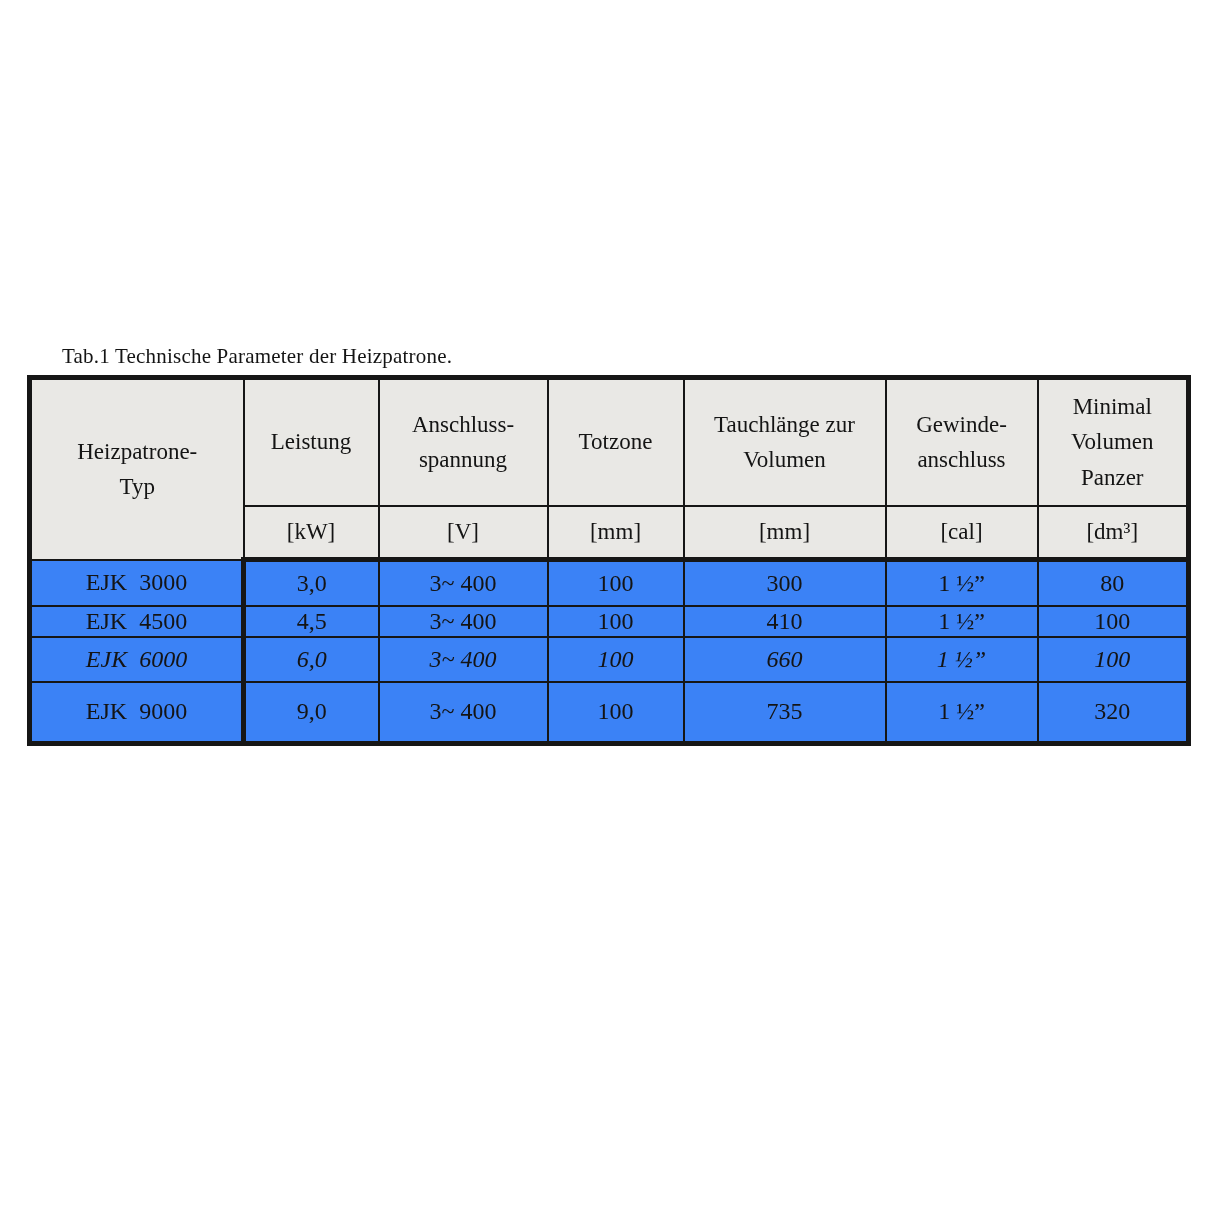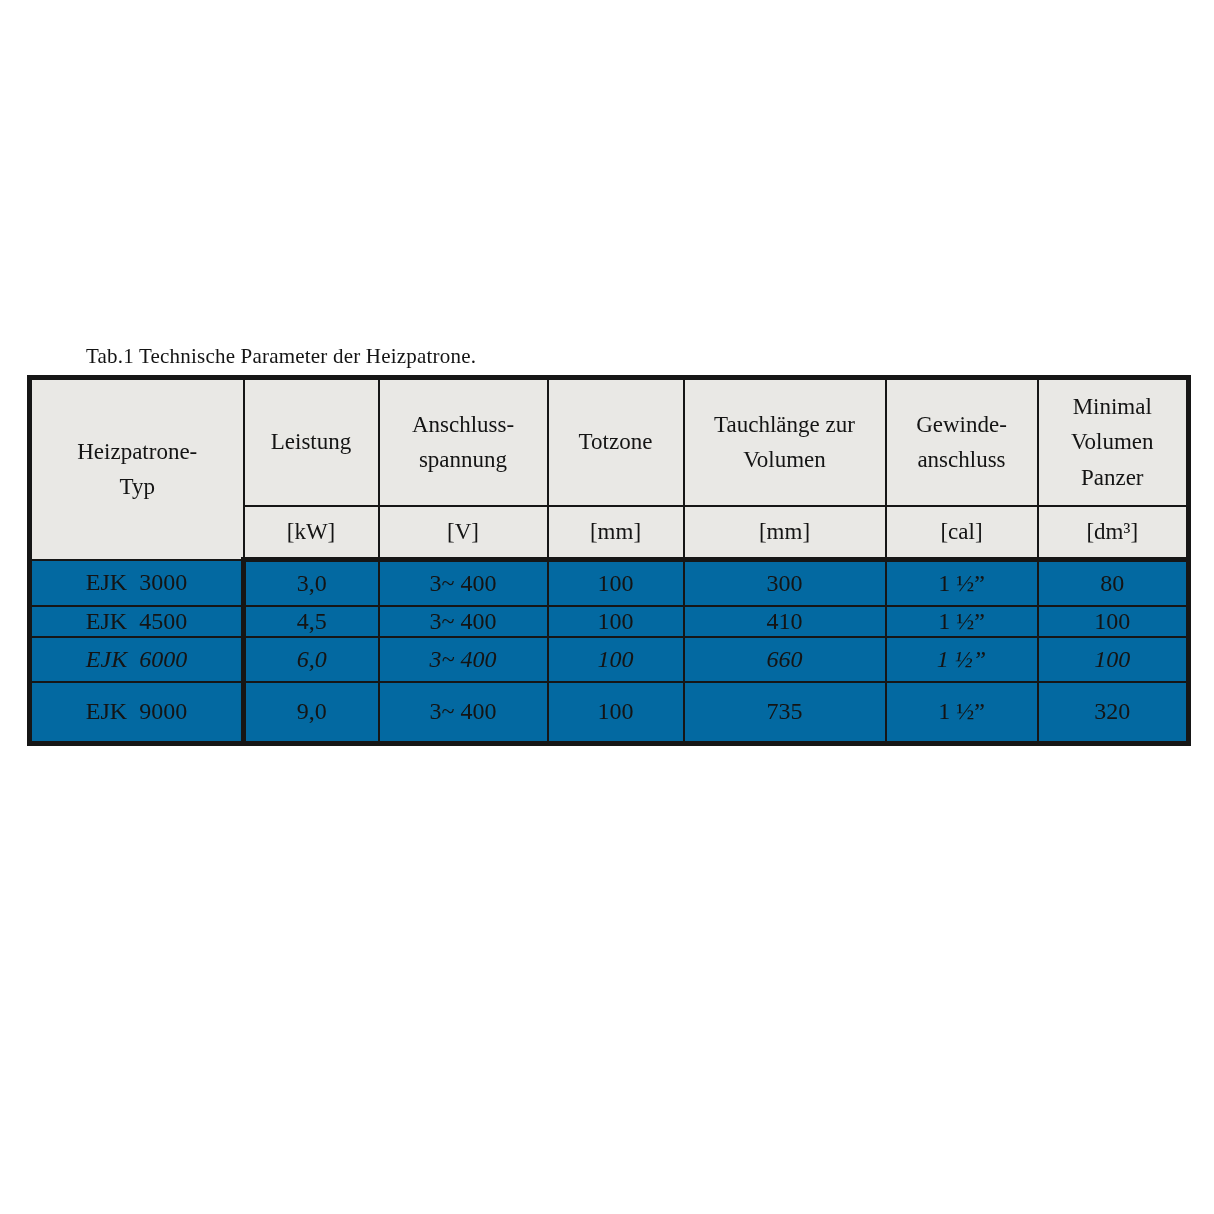--- a/index.html
+++ b/index.html
@@ -19,21 +19,20 @@
     background: #ffffff;
   }
   .doc-title {
     position: absolute;
     left: 62px;
     top: 344px;
     font-size: 21px;
     letter-spacing: 0.2px;
     color: #141414;
     white-space: pre;
-    margin-left: 24px;
   }
   .table-wrap {
     position: absolute;
     left: 27px;
     top: 375px;
   }
   table.params {
     border-collapse: collapse;
     table-layout: fixed;
     width: 1159px;
@@ -61,21 +60,21 @@
   }
   th.col-type {
     border-right-width: 5px;
     border-bottom-width: 5px;
   }
   tr.units-row th {
     border-bottom-width: 5px;
     margin-top: 21px;
   }
   tbody td {
-    background: #0369a1;
+    background: #3b82f6;
     white-space: pre;
     font-size: 24px;
   }
   tbody td.cell-type {
     border-right-width: 5px;
   }
   tr.hdr-row    { height: 128px; }
   tr.units-row  { height: 54px; }
   tr.data-row-0 { height: 46px; }
   tr.data-row-1 { height: 31px; }

